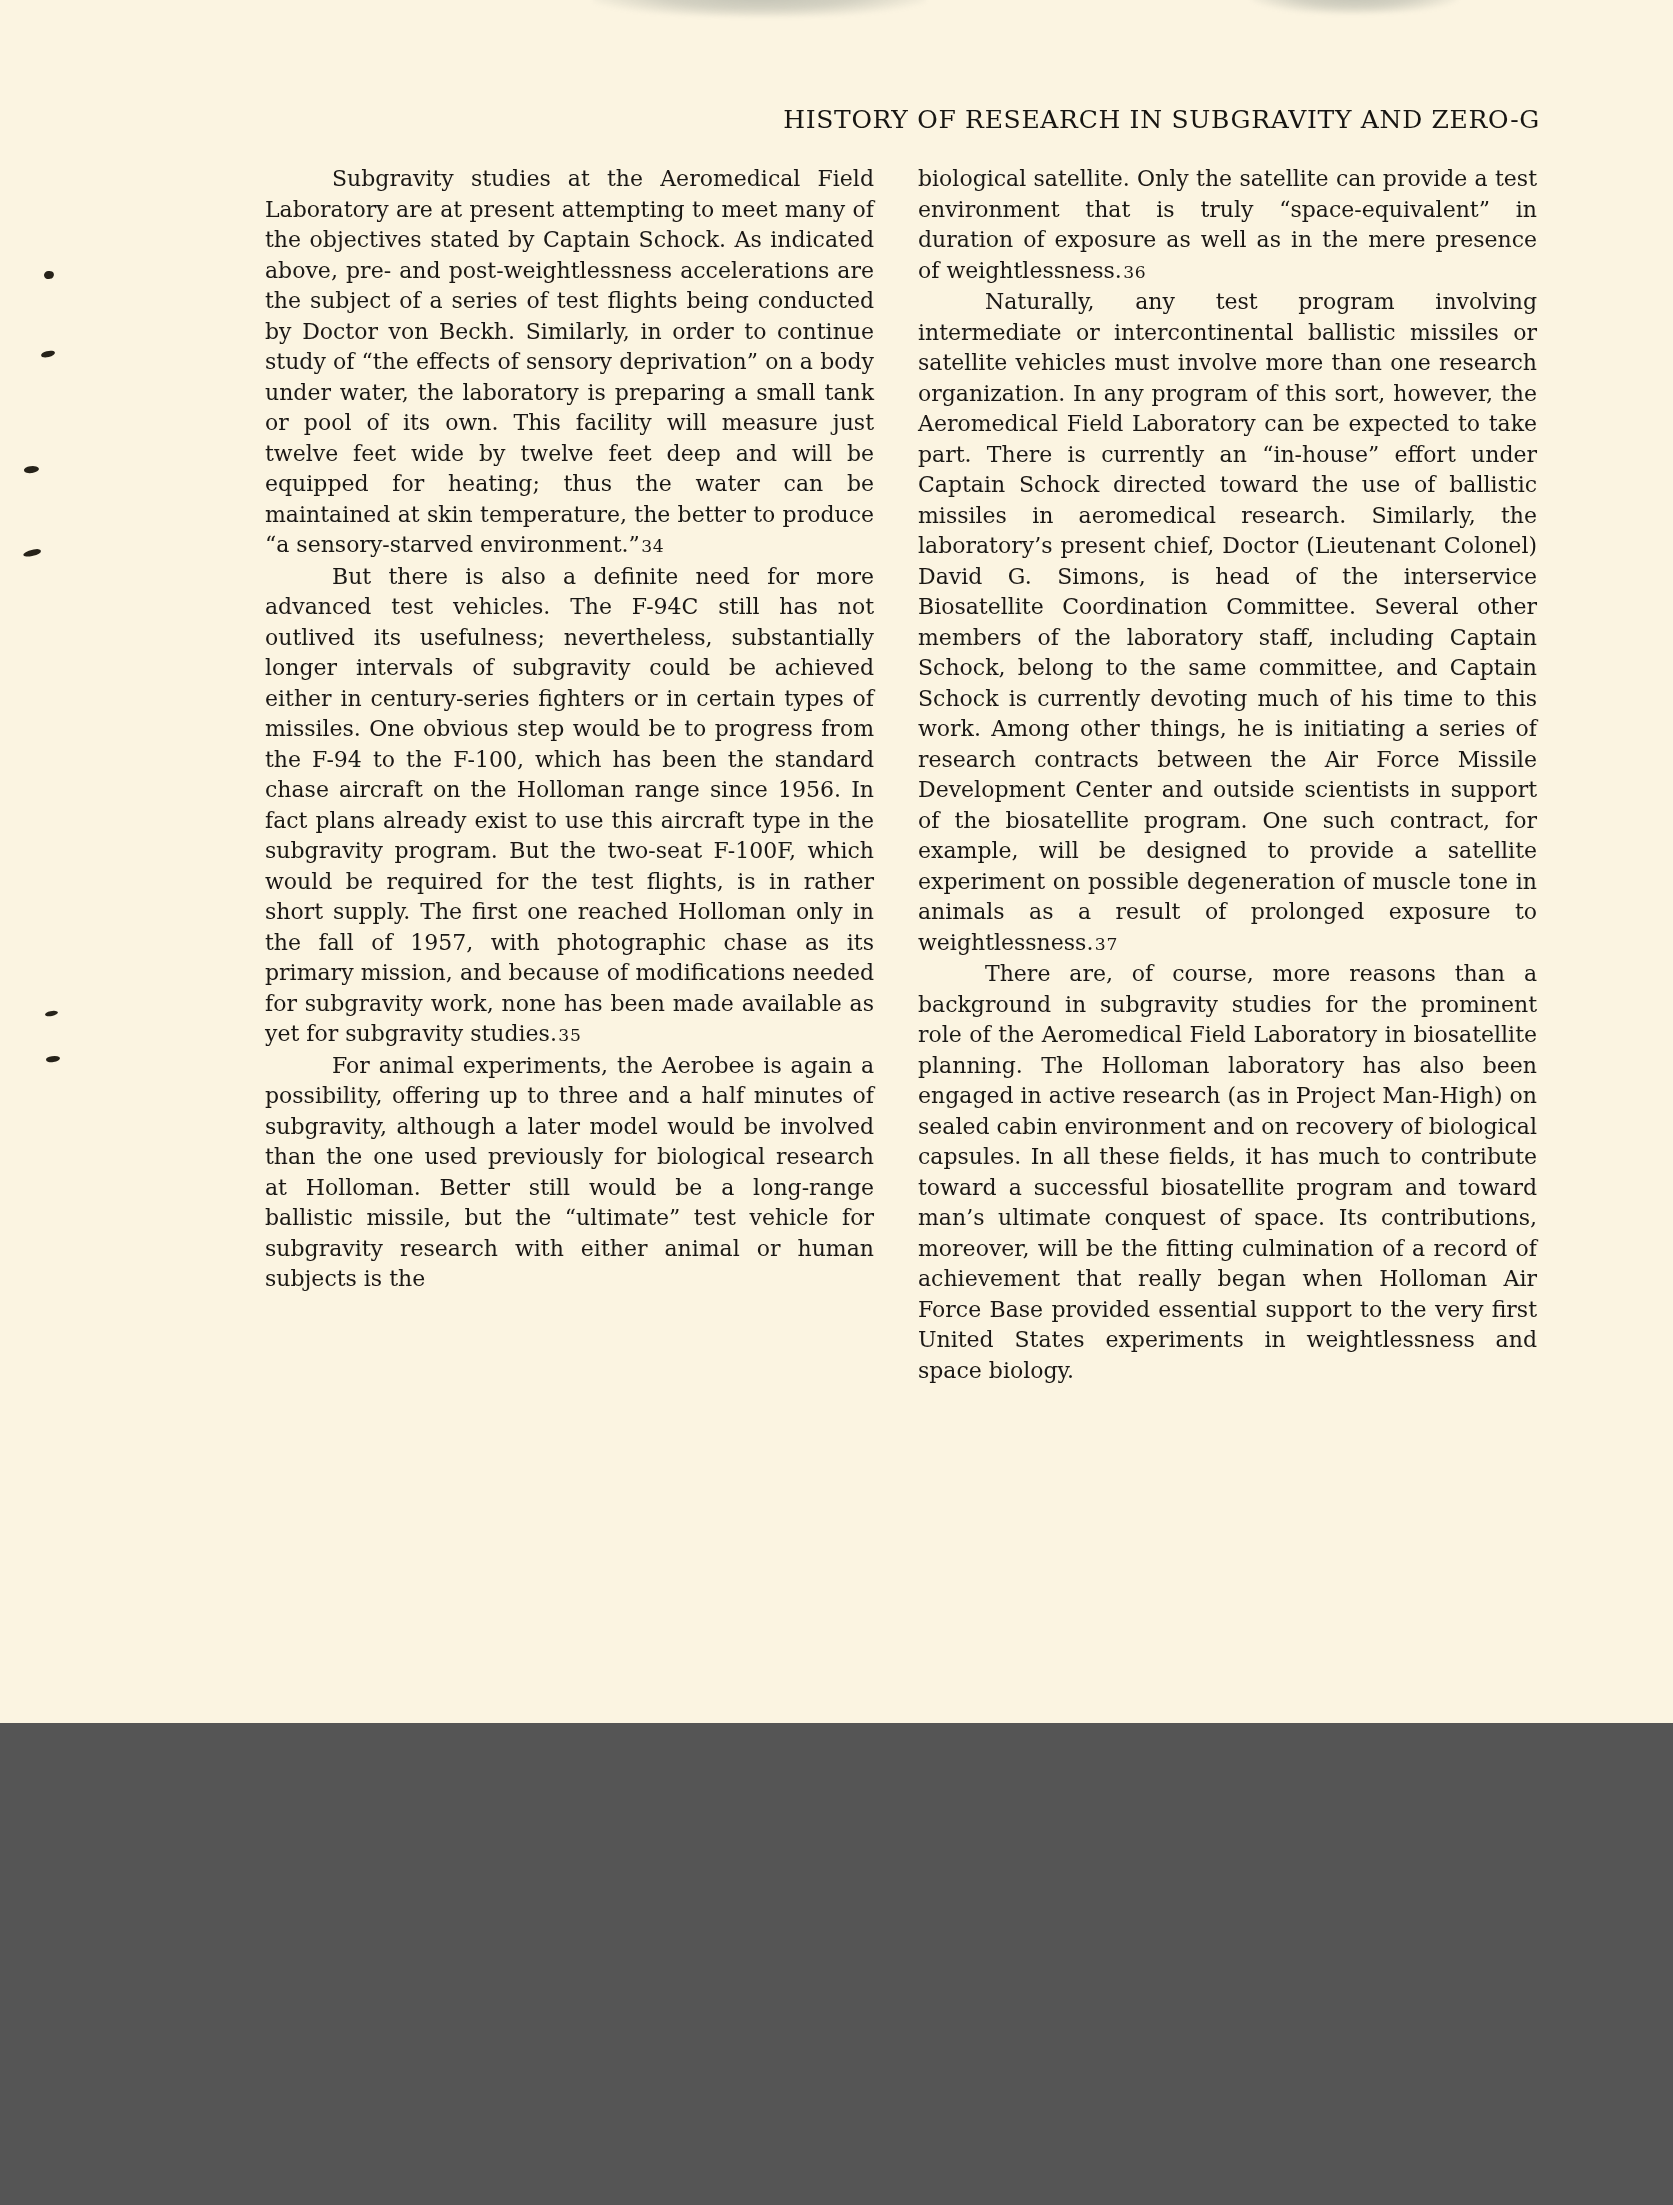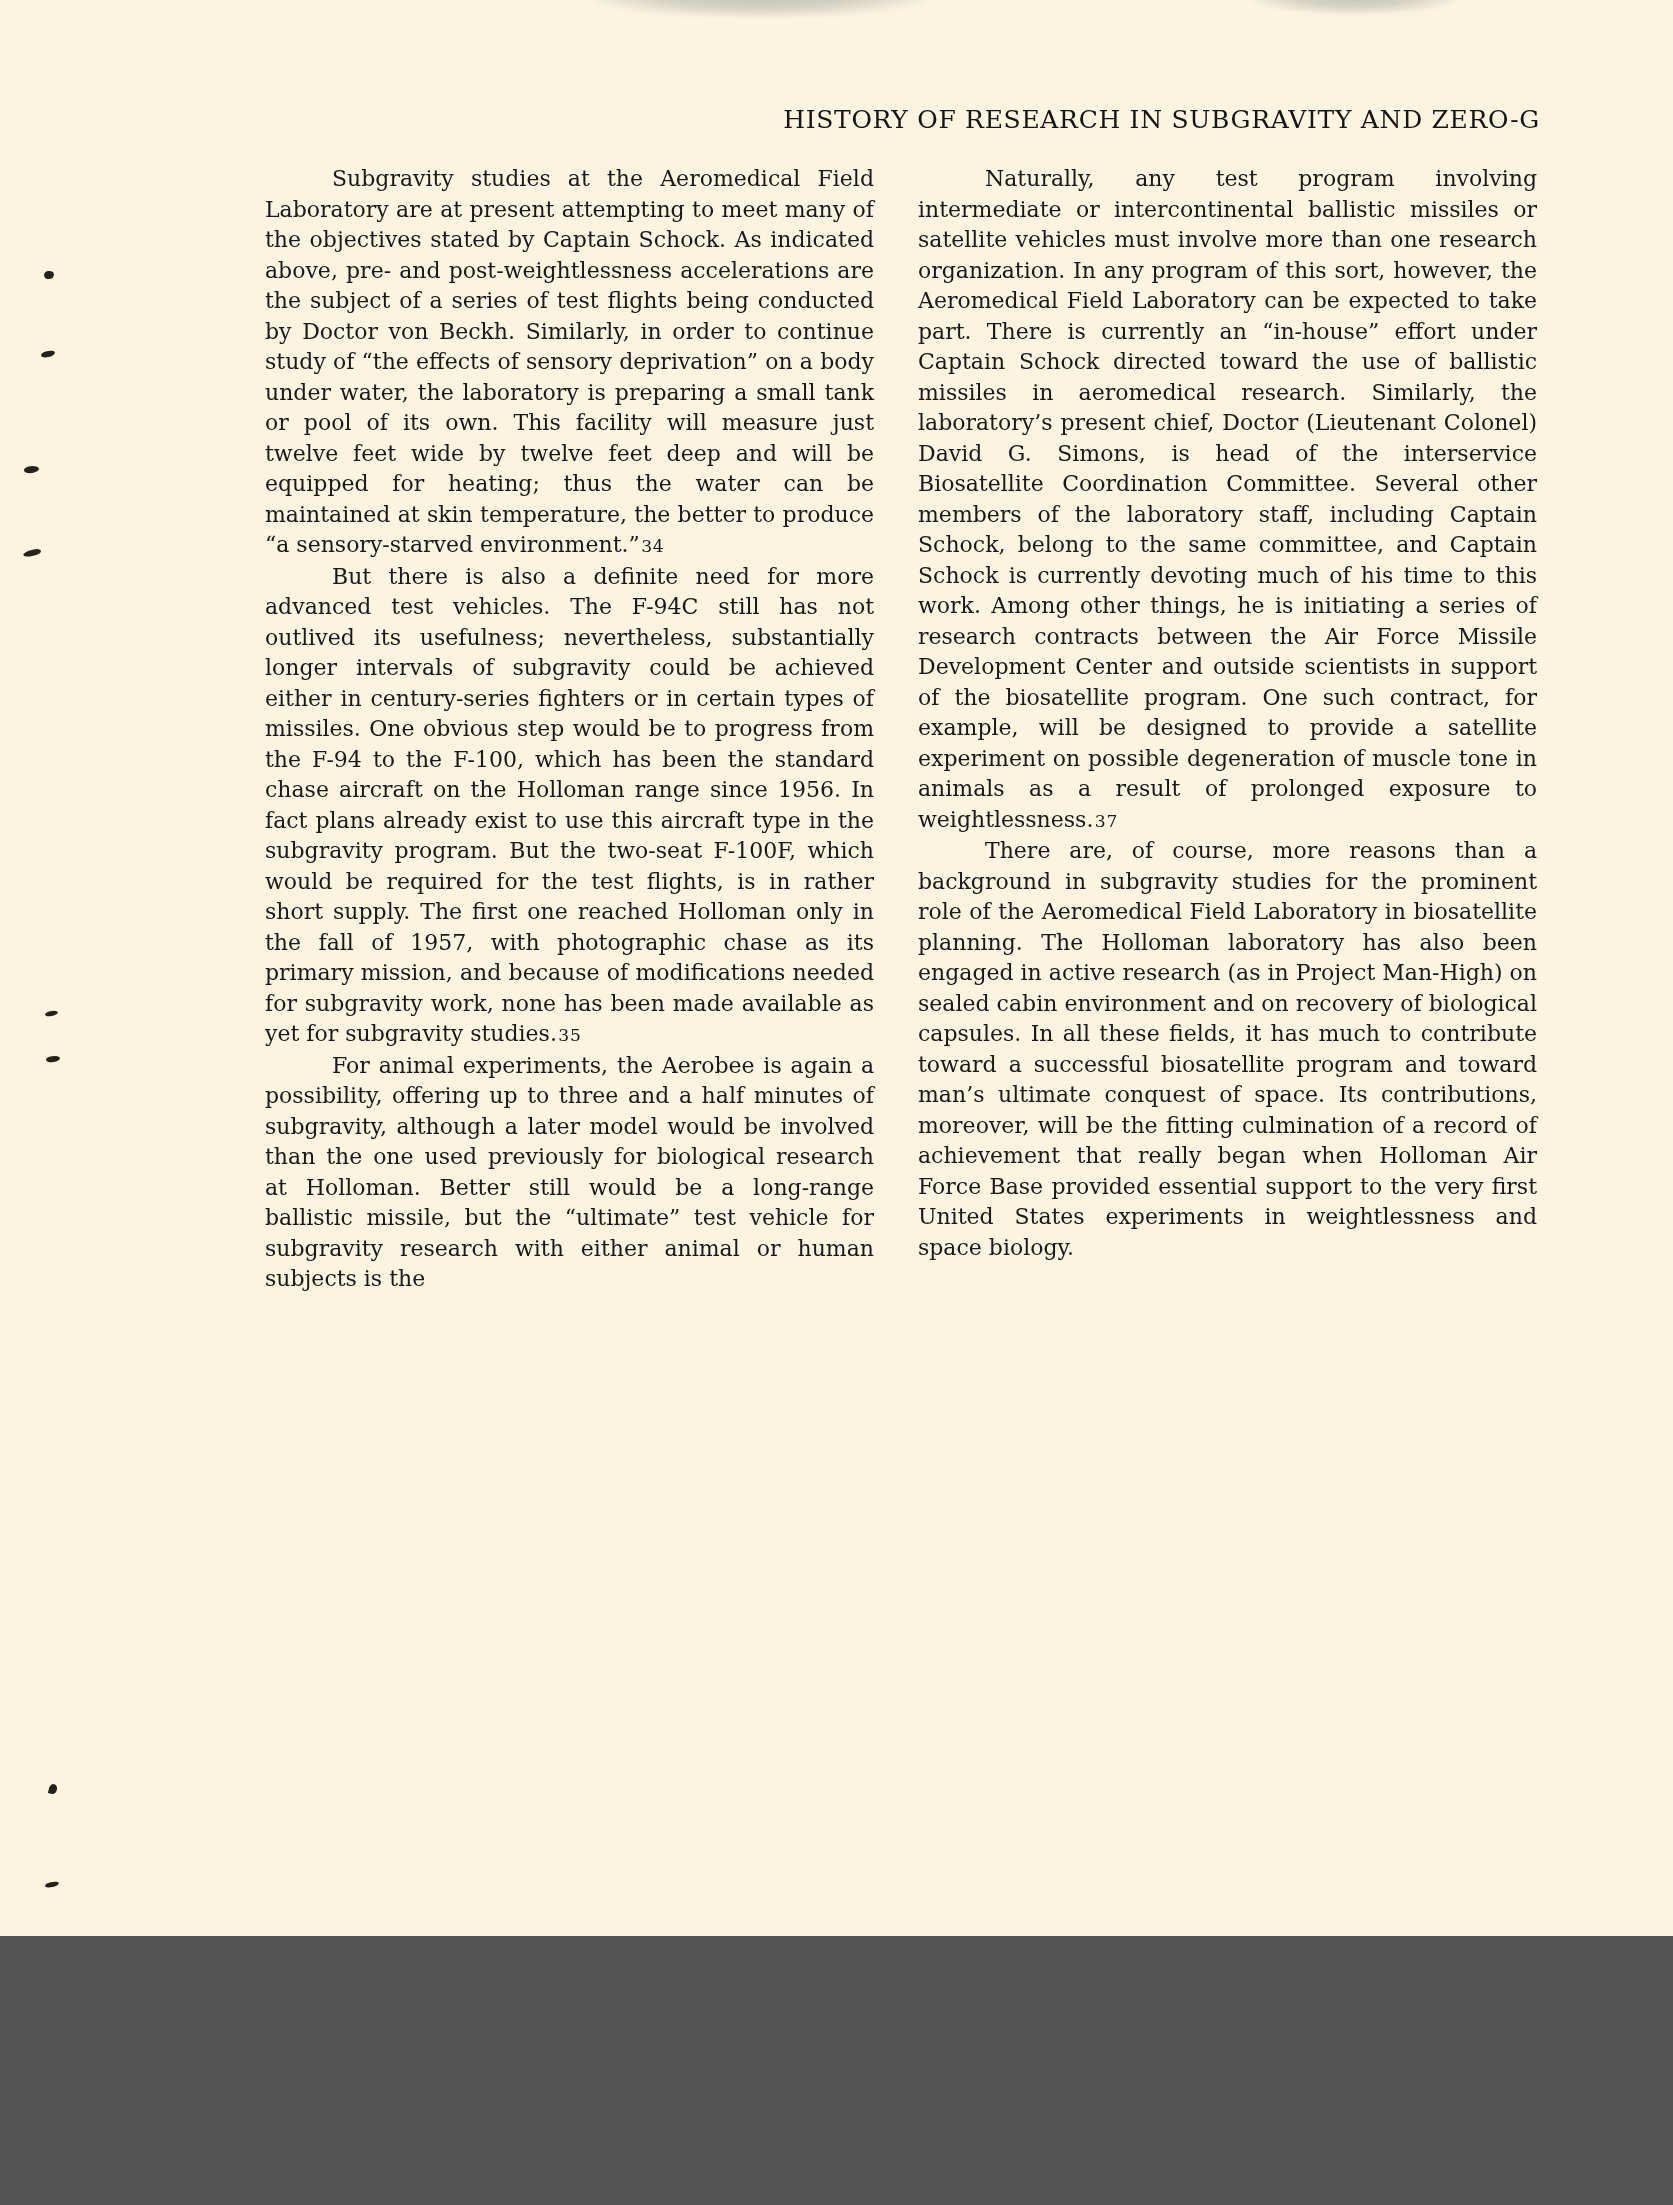--- a/index.html
+++ b/index.html
@@ -1,18 +1,18 @@
 <!DOCTYPE html>
 <html style="font-size:11.2px"><head>
 <meta charset="utf-8">
 <style>
   html,body{margin:0;padding:0;background:#555;}
   .page{
     position:relative;
-    width:1673px;height:1936px;
+    width:1673px;height:1723px;
     background:#fbf4e1;
     overflow:hidden;
     font-family:"DejaVu Serif","Liberation Serif",serif;
     color:#1b1815;
   }
   .running-head{
     position:absolute;
     top:105px;right:133px;
     font-size:25px;
     letter-spacing:0.7px;
@@ -88,20 +88,21 @@
   <div class="smudge s2"></div>
 
   <div class="running-head">HISTORY OF RESEARCH IN SUBGRAVITY AND ZERO-G</div>
 
   <div class="column left" id="left-col">
       <p class="para indent">Subgravity studies at the Aeromedical Field Laboratory are at present attempting to meet many of the objectives stated by Captain Schock. As indicated above, pre- and post-weightlessness accelerations are the subject of a series of test flights being conducted by Doctor von Beckh. Similarly, in order to continue study of “the effects of sensory deprivation” on a body under water, the laboratory is preparing a small tank or pool of its own. This facility will measure just twelve feet wide by twelve feet deep and will be equipped for heating; thus the water can be maintained at skin temperature, the better to produce “a sensory-starved environment.”<span class="fn">34</span></p>
       <p class="para indent">But there is also a definite need for more advanced test vehicles. The F-94C still has not outlived its usefulness; nevertheless, substantially longer intervals of subgravity could be achieved either in century-series fighters or in certain types of missiles. One obvious step would be to progress from the F-94 to the F-100, which has been the standard chase aircraft on the Holloman range since 1956. In fact plans already exist to use this aircraft type in the subgravity program. But the two-seat F-100F, which would be required for the test flights, is in rather short supply. The first one reached Holloman only in the fall of 1957, with photographic chase as its primary mission, and because of modifications needed for subgravity work, none has been made available as yet for subgravity studies.<span class="fn">35</span></p>
       <p class="para indent">For animal experiments, the Aerobee is again a possibility, offering up to three and a half minutes of subgravity, although a later model would be involved than the one used previously for biological research at Holloman. Better still would be a long-range ballistic missile, but the “ultimate” test vehicle for subgravity research with either animal or human subjects is the</p>
     </div>
   <div class="column right" id="right-col">
+      <p class="para">biological satellite. Only the satellite can provide a test environment that is truly “space-equivalent” in duration of exposure as well as in the mere presence of weightlessness.<span class="fn">36</span></p>
       <p class="para indent">Naturally, any test program involving intermediate or intercontinental ballistic missiles or satellite vehicles must involve more than one research organization. In any program of this sort, however, the Aeromedical Field Laboratory can be expected to take part. There is currently an “in-house” effort under Captain Schock directed toward the use of ballistic missiles in aeromedical research. Similarly, the laboratory’s present chief, Doctor (Lieutenant Colonel) David G. Simons, is head of the interservice Biosatellite Coordination Committee. Several other members of the laboratory staff, including Captain Schock, belong to the same committee, and Captain Schock is currently devoting much of his time to this work. Among other things, he is initiating a series of research contracts between the Air Force Missile Development Center and outside scientists in support of the biosatellite program. One such contract, for example, will be designed to provide a satellite experiment on possible degeneration of muscle tone in animals as a result of prolonged exposure to weightlessness.<span class="fn">37</span></p>
       <p class="para indent">There are, of course, more reasons than a background in subgravity studies for the prominent role of the Aeromedical Field Laboratory in biosatellite planning. The Holloman laboratory has also been engaged in active research (as in Project Man-High) on sealed cabin environment and on recovery of biological capsules. In all these fields, it has much to contribute toward a successful biosatellite program and toward man’s ultimate conquest of space. Its contributions, moreover, will be the fitting culmination of a record of achievement that really began when Holloman Air Force Base provided essential support to the very first United States experiments in weightlessness and space biology.</p>
     </div>
 
   <div class="speck dot"></div>
   <div class="speck d1"></div>
   <div class="speck d2"></div>
   <div class="speck d3"></div>
   <div class="speck d4"></div>
   <div class="speck d5"></div>

